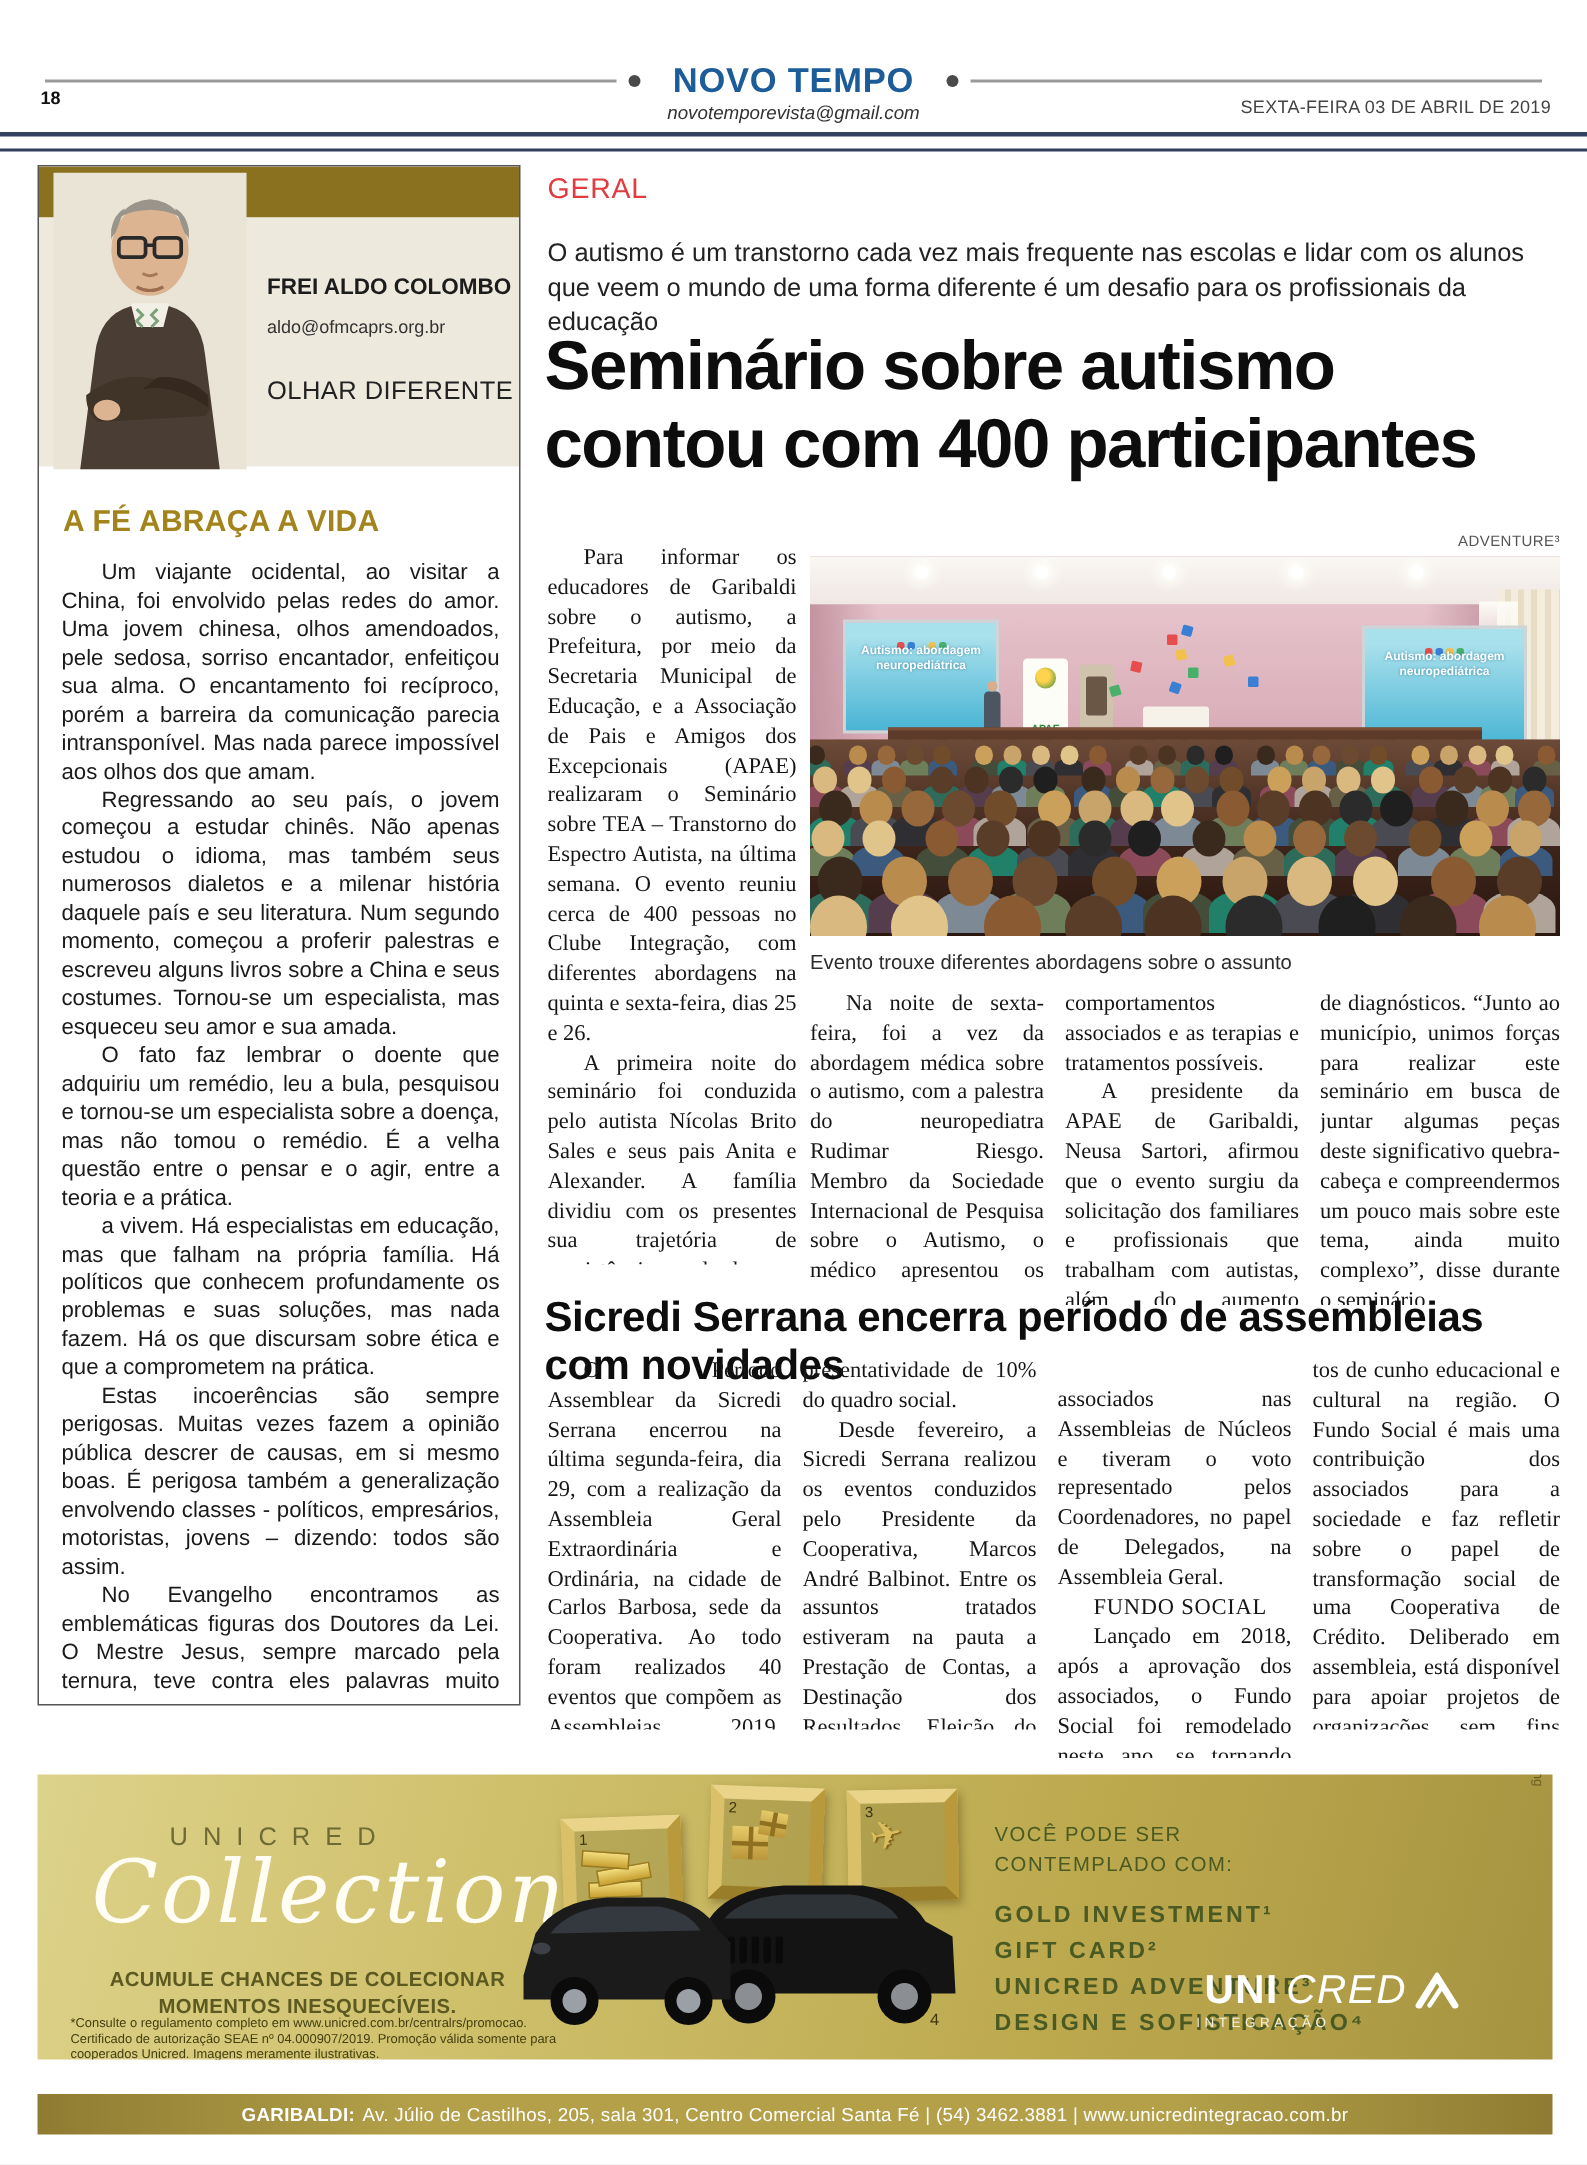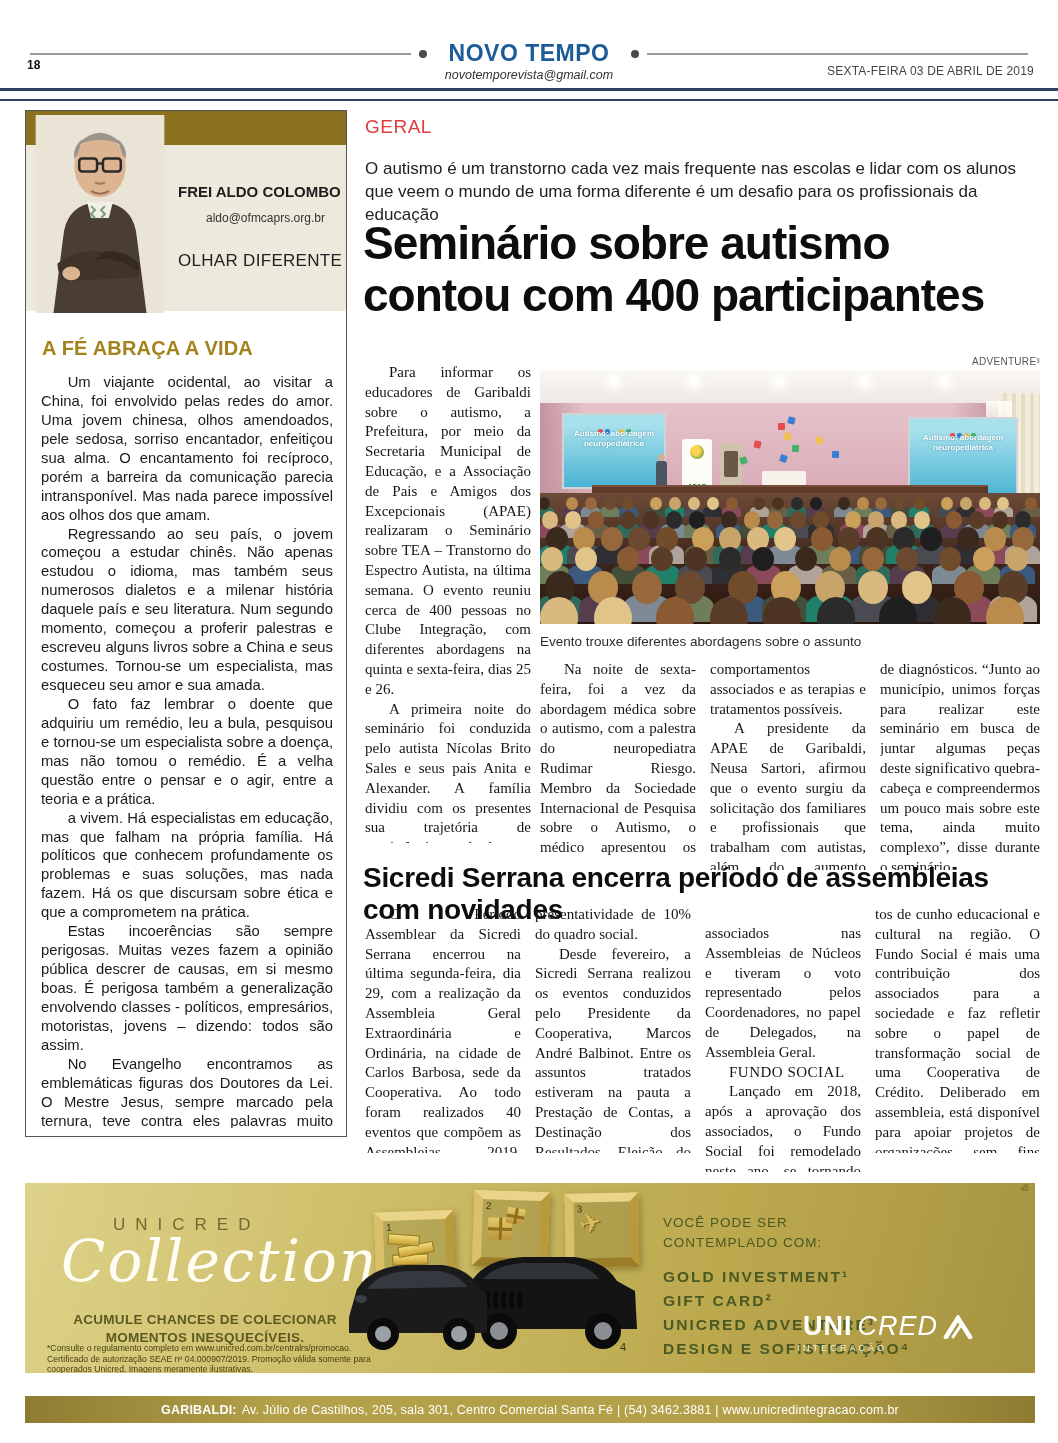--- a/index.html
+++ b/index.html
@@ -16,21 +16,21 @@
   .page-date{position:absolute;right:24px;top:64px;font-size:12px;color:#444;letter-spacing:.2px;}
   .double-rule{position:absolute;left:0;right:0;top:88px;height:8px;
                border-top:3px solid #31415f;border-bottom:2px solid #31415f;}
   
   .op-col{position:absolute;left:25px;top:110px;width:320px;height:1025px;border:1px solid #555;
           background:#fff;overflow:hidden;}
   .op-goldbar{position:absolute;left:0;top:0;right:0;height:34px;background:#8a7120;}
   .op-author-box{position:absolute;left:0;top:34px;right:0;height:166px;background:#ede9dd;}
   .op-photo{position:absolute;left:6px;top:4px;width:136px;height:198px;z-index:3;}
   .op-name{position:absolute;left:152px;top:72px;font-size:15px;font-weight:bold;color:#1c1c1c;}
-  .op-email{position:absolute;left:152px;top:100px;font-size:12px;color:#333;margin-left:28px;}
+  .op-email{position:absolute;left:152px;top:100px;font-size:12px;color:#333;}
   .op-section{position:absolute;left:152px;top:140px;font-size:17px;color:#222;letter-spacing:.3px;}
   .op-title{position:absolute;left:16px;top:226px;font-size:20px;font-weight:bold;color:#a3841c;letter-spacing:.2px;}
   .op-body{position:absolute;left:15px;right:13px;top:262px;bottom:8px;font-size:14.8px;line-height:1.28;
            text-align:justify;color:#1a1a1a;overflow:hidden;}
   .op-body p{margin:0;text-indent:1.8em;}
   
   .sec-label{position:absolute;left:365px;top:116px;font-size:19px;color:#e13b3f;letter-spacing:.5px;}
   .deck{position:absolute;left:365px;top:158px;width:668px;font-size:17px;color:#222;line-height:1.35;}
   .headline{position:absolute;left:363px;top:218px;width:680px;font-size:46px;font-weight:bold;
             line-height:1.12;letter-spacing:-1px;color:#0d0d0d;white-space:pre-line;}

